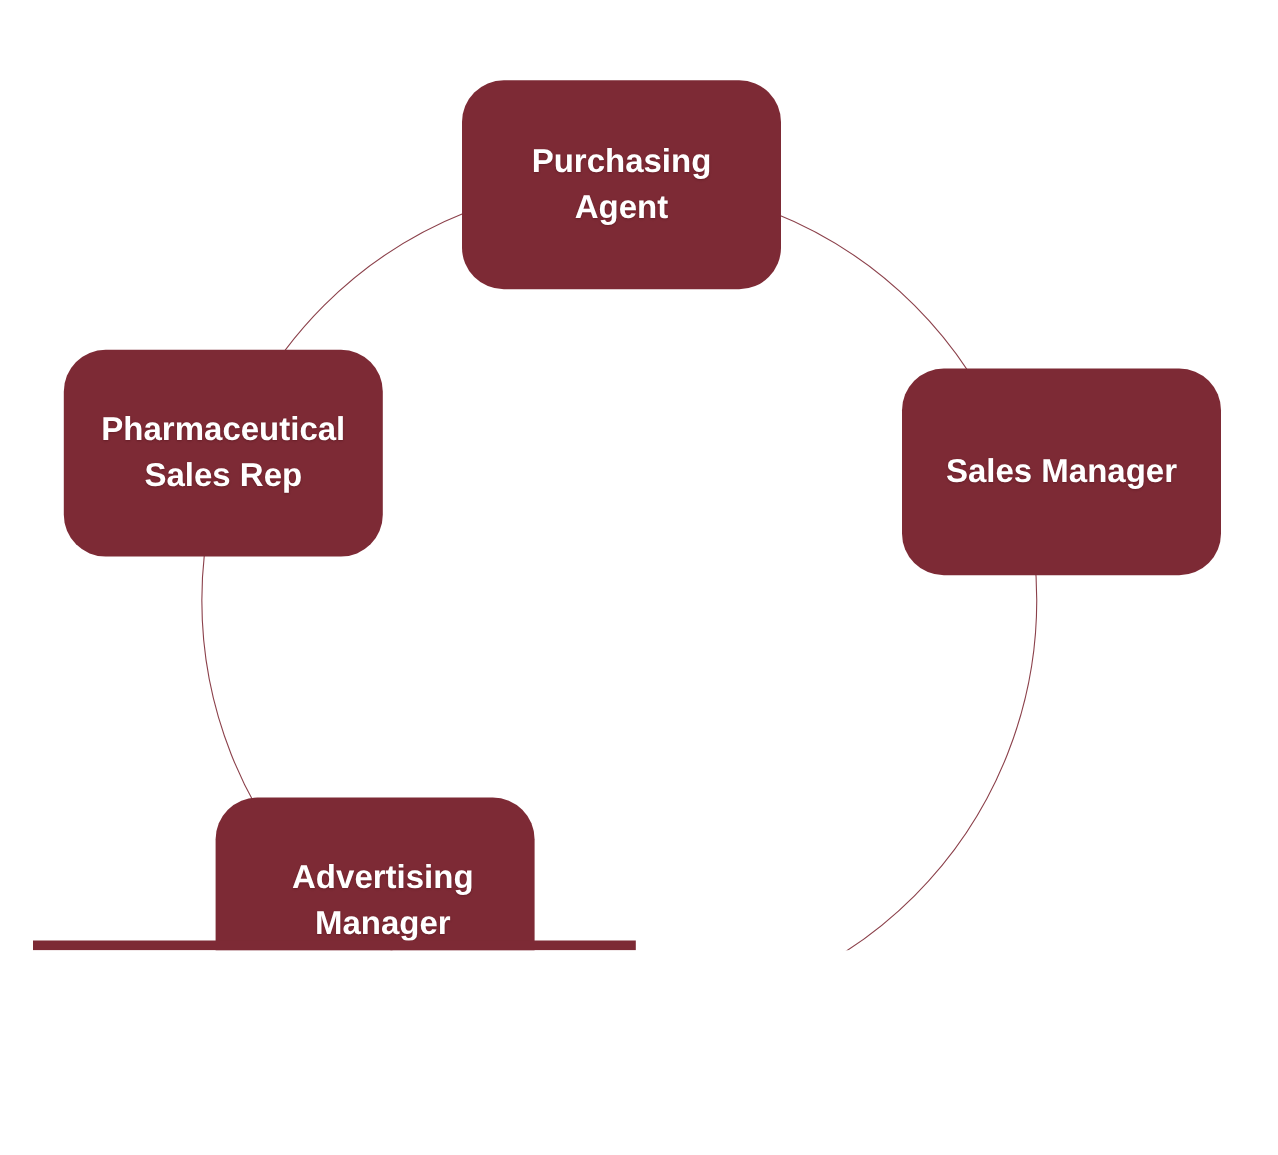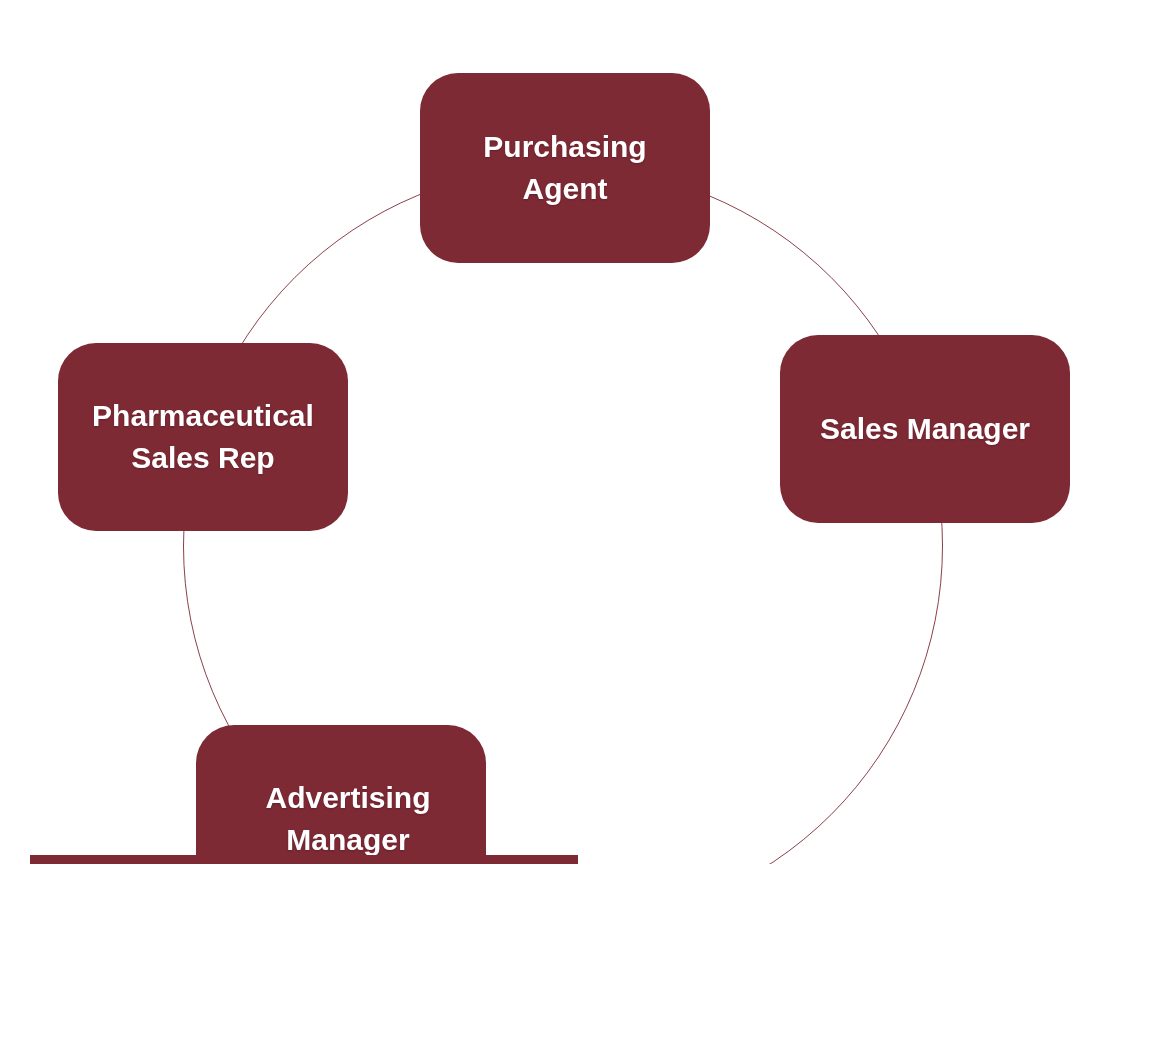--- a/index.html
+++ b/index.html
@@ -44,22 +44,22 @@
     justify-content: center;
     text-align: center;
     color: var(--node-text);
     font-size: 30px;
     font-weight: 700;
     line-height: 1.4;
     text-shadow: 0 1px 2px rgba(50, 8, 14, 0.30);
   }
   .node-inner { width: 230px; }
   .node-purchasing  { left: 420px; top: 73px;  height: 190px; }
-  .node-salesmgr    { left: 780px; top: 335px; }
-  .node-pharma      { left: 58px;  top: 343px; }
+  .node-salesmgr    { left: 820px; top: 335px; }
+  .node-pharma      { left: 58px;  top: 318px; }
   .node-advertising { left: 196px; top: 725px; padding-left: 14px; }
   .node-marketing   { left: 643px; top: 759px; }
   
   .bottom-bar {
     position: absolute;
     left: 30px;
     bottom: 0;
     width: 548px;
     height: 9px;
     background: var(--node-fill);

